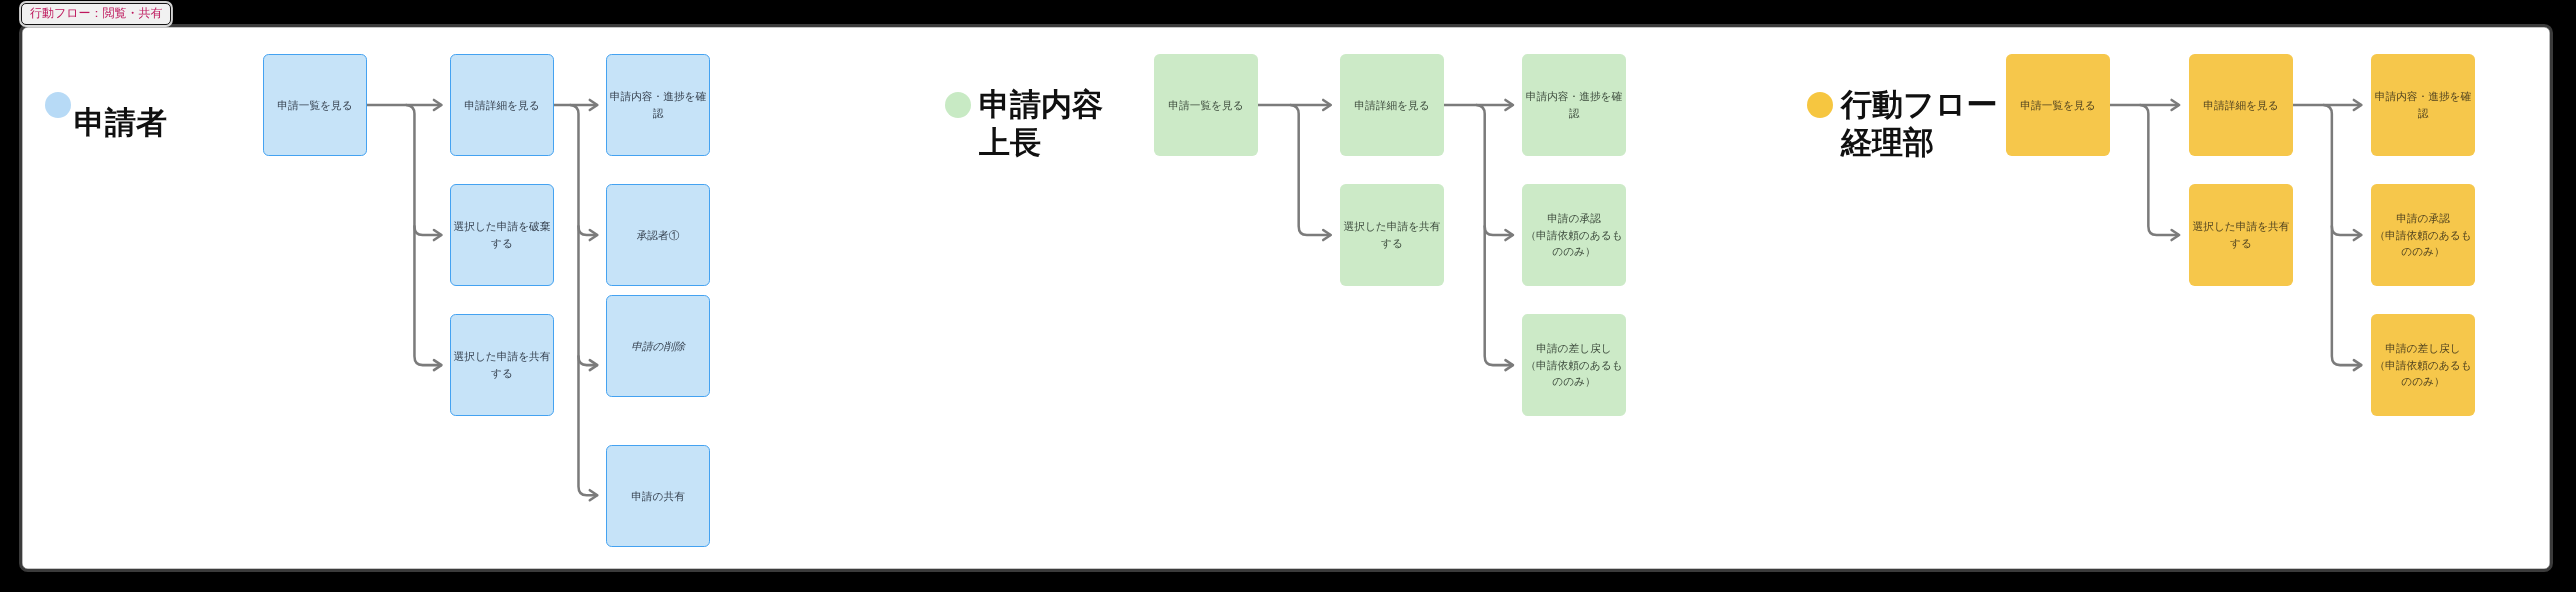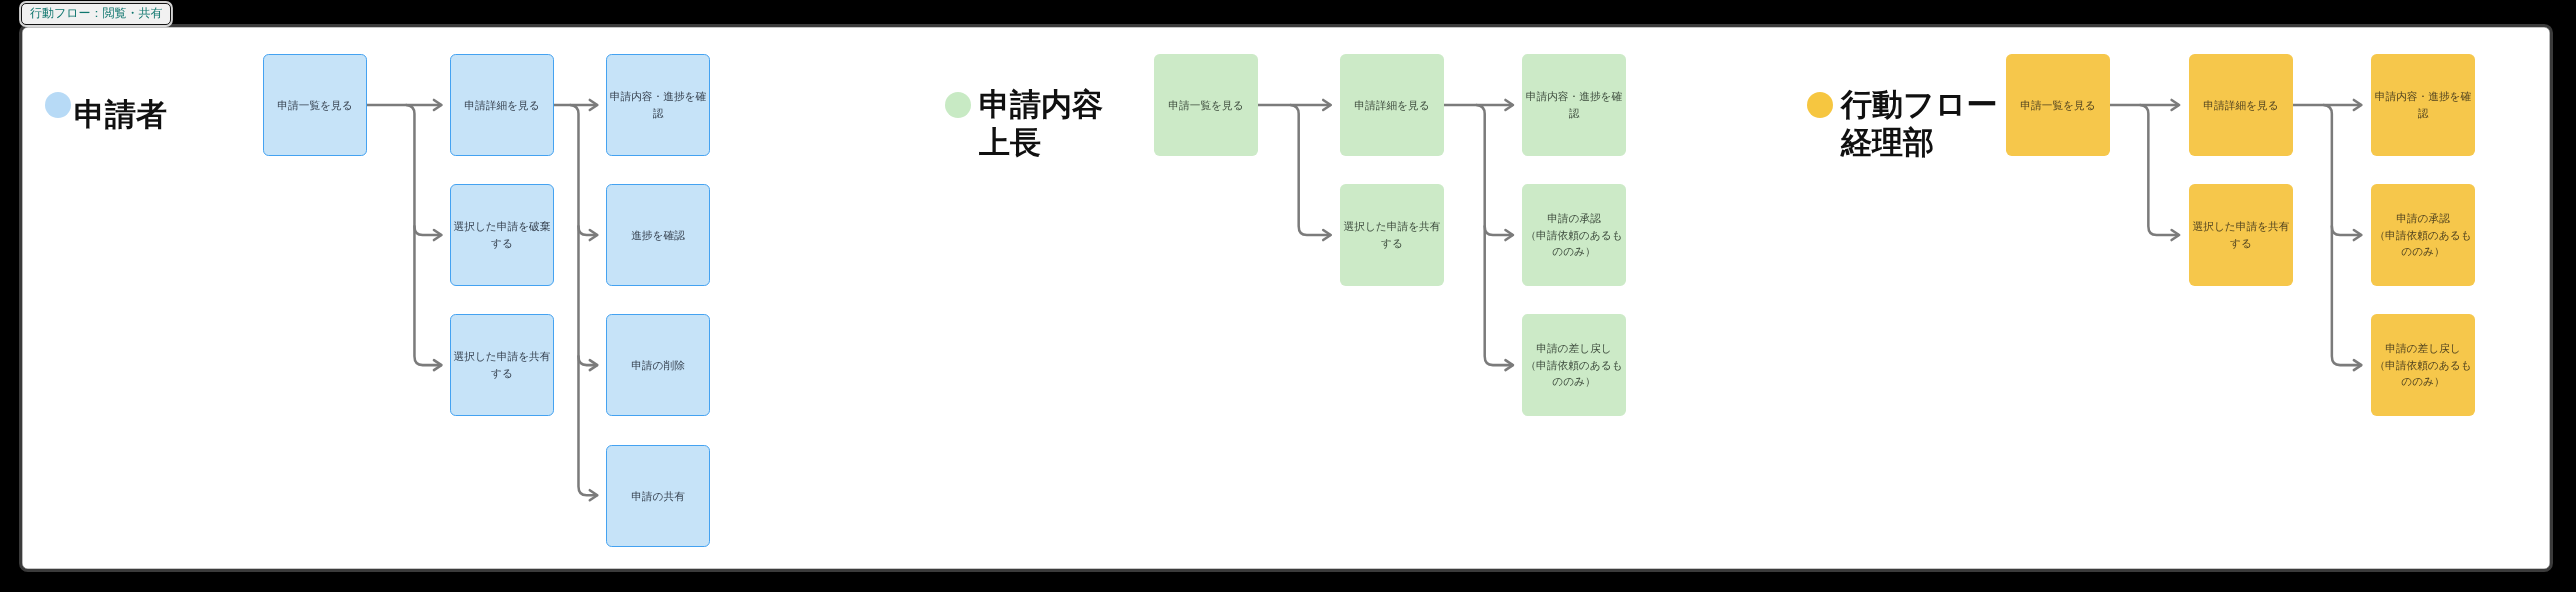--- a/index.html
+++ b/index.html
@@ -7,21 +7,21 @@
     position:relative;width:2576px;height:592px;overflow:hidden;background:#000;
     font-family:"Liberation Sans",sans-serif;
   }
   #canvas{
     position:absolute;left:19px;top:24px;width:2534px;height:548px;
     background:#fff;border:3.1px solid #3b3b3b;border-radius:8.8px;
     box-shadow:0 0 0 0.6px #8b8b8b inset;box-sizing:border-box;
   }
   #frame-tab{
     position:absolute;left:21.4px;top:2.5px;z-index:6;
-    background:#f1f1f1;color:#0f766e;border:1.3px solid #151515;border-radius:5px;
+    background:#f1f1f1;color:#be185d;border:1.3px solid #151515;border-radius:5px;
     padding:2.5px 7.5px;font-size:12px;font-weight:500;line-height:1.25;
     box-shadow:0 0 0 1.9px rgba(235,235,235,.9);white-space:nowrap;
   }
   .role{position:absolute;z-index:3;color:#101010;font-size:31px;font-weight:600;line-height:1.22;}
   .role span{display:block;}
   .dot{position:absolute;z-index:3;width:26.4px;height:26.4px;border-radius:50%;}
   .dot-blue{background:#b7daf6;}
   .dot-green{background:#c8eac4;}
   .dot-orange{background:#f6c640;}
   .node{
@@ -66,31 +66,31 @@
     <path d="M2361 360 Q2361 374 2374 374 H2405" marker-end="url(#arw)"></path>
 
     <path d="M3354 167 H3465" marker-end="url(#arw)"></path>
     <path d="M3404 167 Q3417 168 3417 181 V360 Q3417 374 3430 374 H3465" marker-end="url(#arw)"></path>
     <path d="M3645 167 H3755" marker-end="url(#arw)"></path>
     <path d="M3696 167 Q3709 168 3709 181 V567 Q3709 581 3722 581 H3755" marker-end="url(#arw)"></path>
     <path d="M3709 360 Q3709 374 3722 374 H3755" marker-end="url(#arw)"></path>
   </svg>
 
   <div class="dot dot-blue" style="left:45px;top:92px;"></div>
-  <div class="role" style="left:74px;top:96px;">
+  <div class="role" style="left:74px;top:104px;">
     <span>申請者</span>
     <span></span>
   </div>
   <div class="node node-blue" style="left:263px;top:54px;">申請一覧を見る</div>
   <div class="node node-blue" style="left:450px;top:54px;">申請詳細を見る</div>
   <div class="node node-blue" style="left:450px;top:184px;border-radius:6px;">選択した申請を破棄する</div>
   <div class="node node-blue" style="left:450px;top:314px;">選択した申請を共有する</div>
   <div class="node node-blue" style="left:606px;top:54px;">申請内容・進捗を確認</div>
-  <div class="node node-blue" style="left:606px;top:184px;">進捗を確認</div>
-  <div class="node node-blue" style="left:606px;top:314px;">申請の削除</div>
+  <div class="node node-blue" style="left:606px;top:184px;">承認者①</div>
+  <div class="node node-blue" style="left:606px;top:295px;font-style:italic;">申請の削除</div>
   <div class="node node-blue" style="left:606px;top:445px;">申請の共有</div>
 
   <div class="dot dot-green" style="left:945px;top:92px;"></div>
   <div class="role" style="left:979px;top:86px;">
     <span>申請内容</span>
     <span>上長</span>
   </div>
   <div class="node node-green" style="left:1154px;top:54px;">申請一覧を見る</div>
   <div class="node node-green" style="left:1340px;top:54px;">申請詳細を見る</div>
   <div class="node node-green" style="left:1340px;top:184px;">選択した申請を共有する</div>

